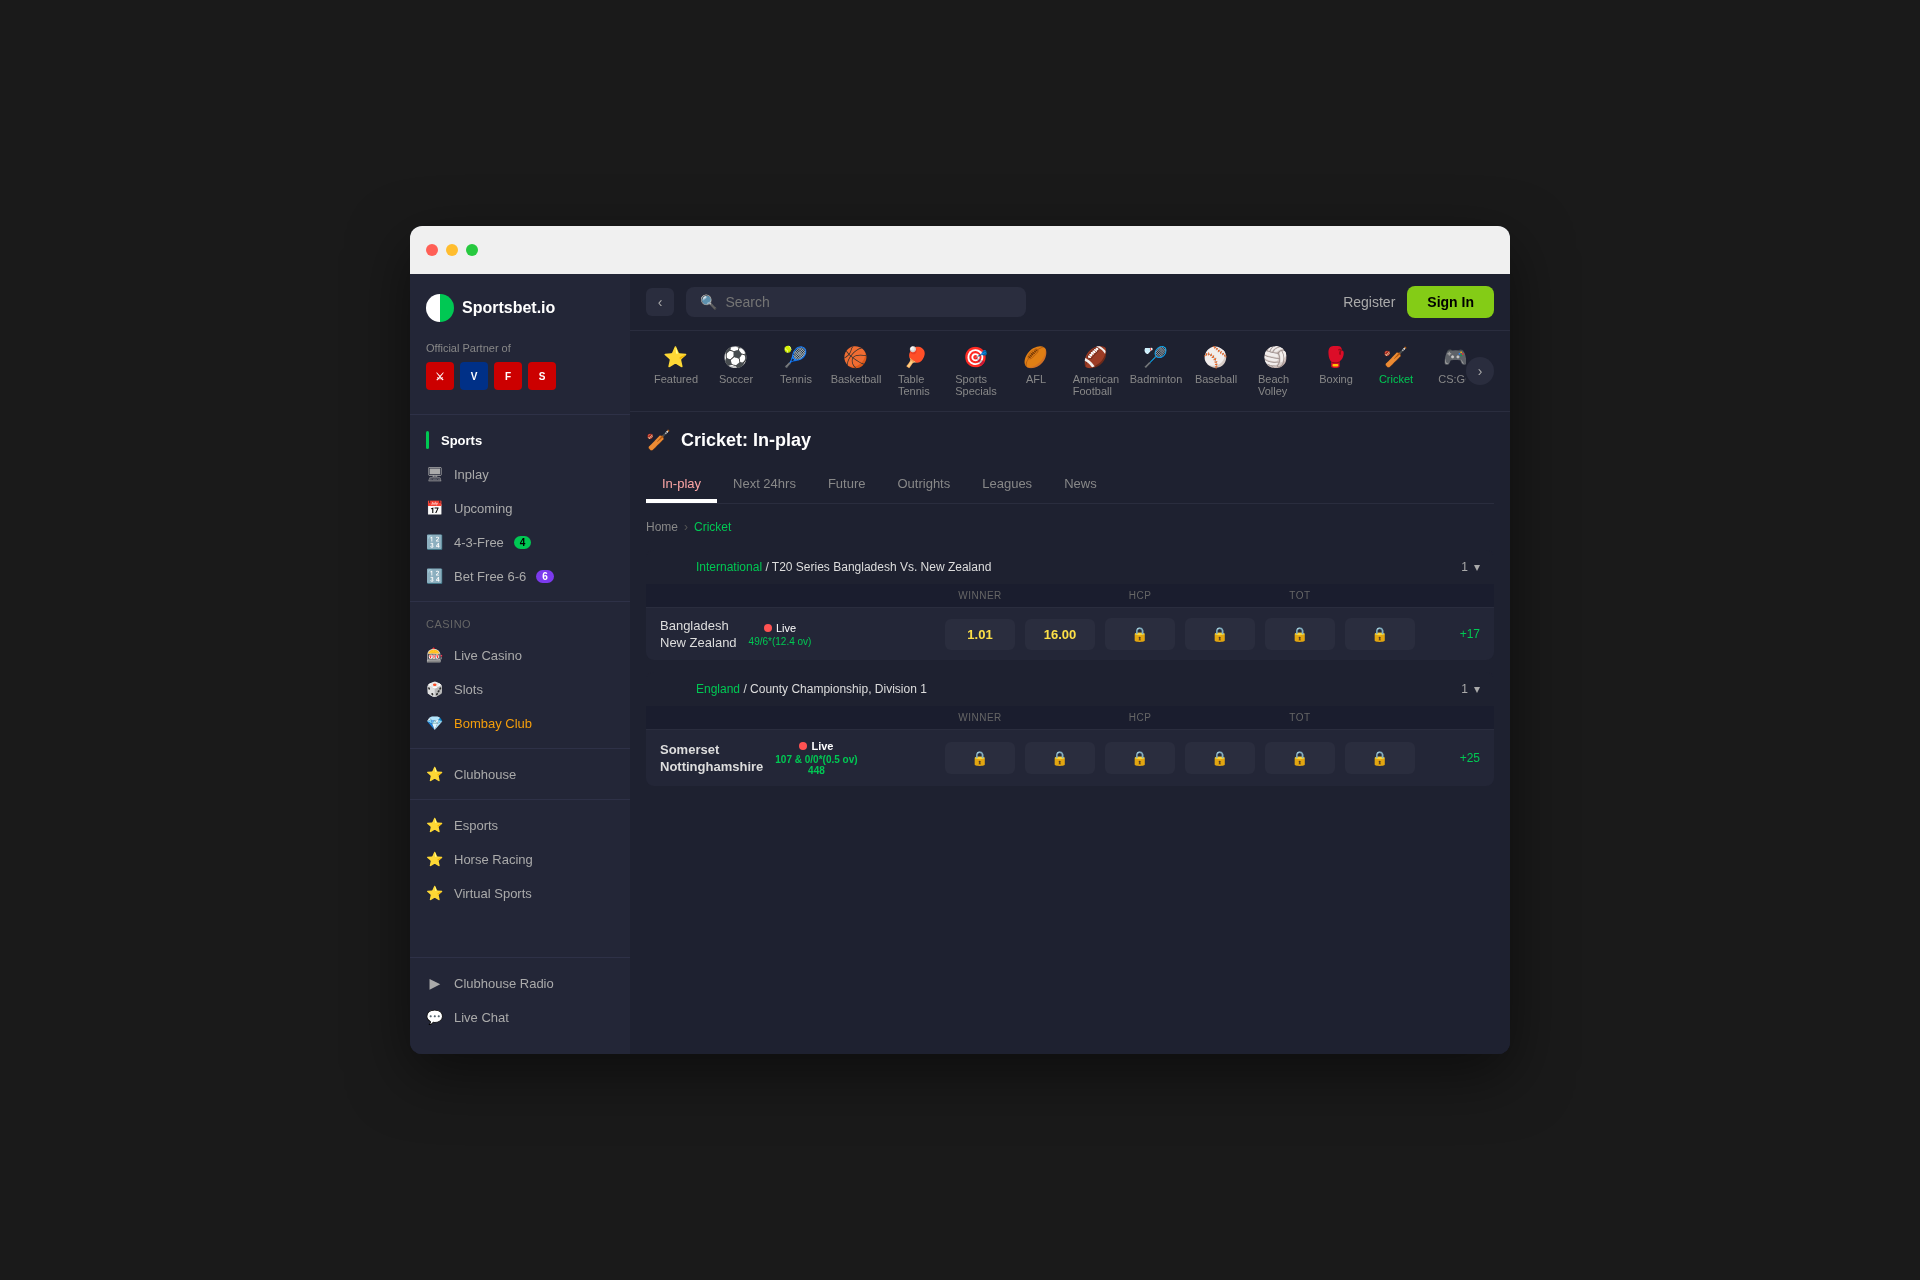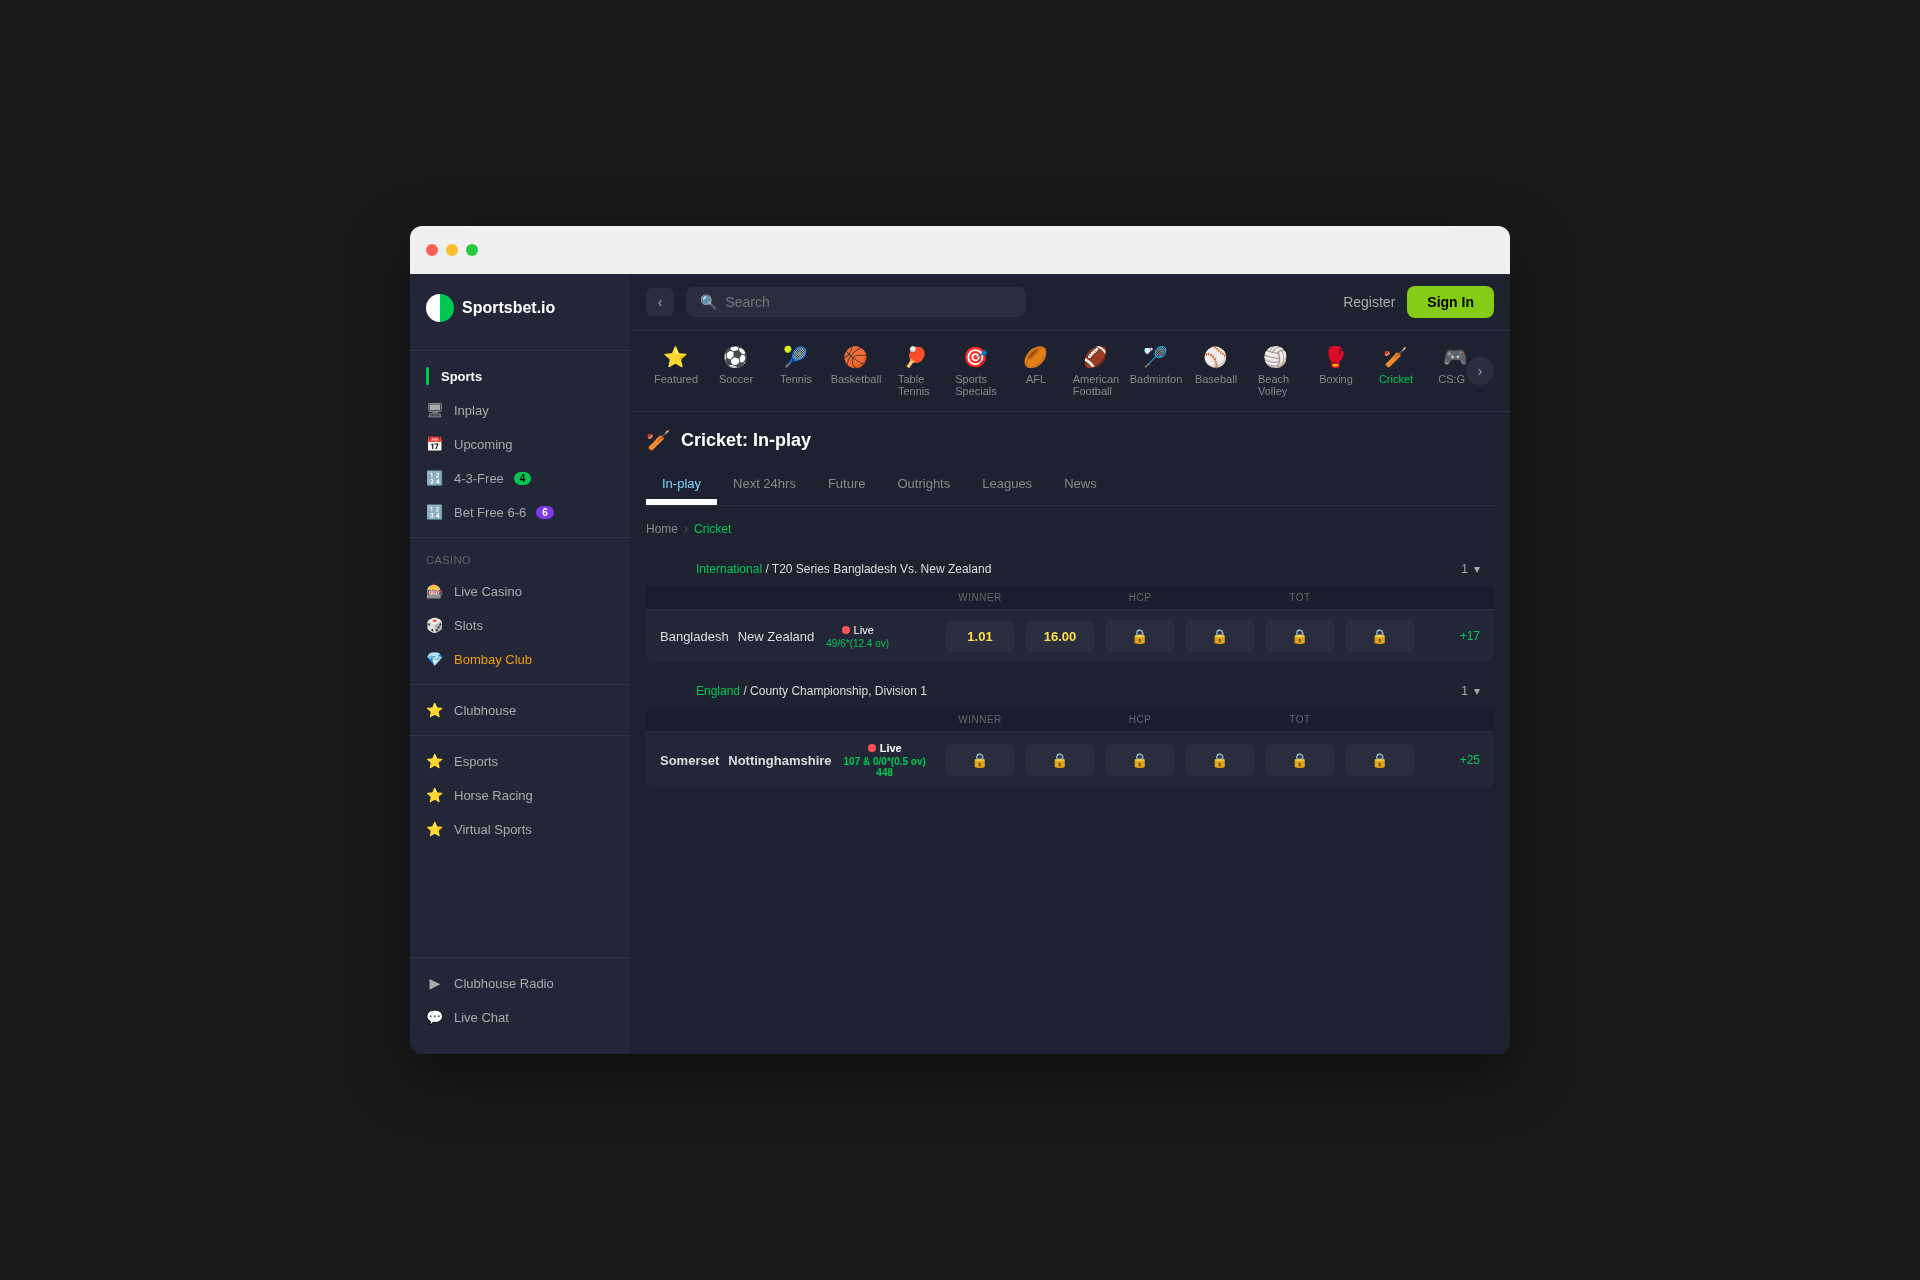--- a/index.html
+++ b/index.html
@@ -287,22 +287,22 @@
       border-bottom: 1px solid #2a2d3e;
     }
     .content-tab {
       padding: 8px 16px;
       color: #888;
       font-size: 13px;
       cursor: pointer;
       border-bottom: 2px solid transparent;
     }
     .content-tab.active {
-      color: #7dd3fc;
-      border-bottom: 6px solid #ffffff;
+      color: #fca5a5;
+      border-bottom: 4px solid #ffffff;
     }
 
     .breadcrumb {
       display: flex;
       align-items: center;
       gap: 6px;
       margin-bottom: 16px;
       color: #888;
       font-size: 12px;
     }
@@ -354,22 +354,22 @@
 
     .match-row {
       display: grid;
       grid-template-columns: 1fr 80px 80px 80px 80px 80px 80px 60px;
       padding: 10px 14px;
       align-items: center;
       border-top: 1px solid #2a2d3e;
     }
     .match-teams {
       display: flex;
-      flex-direction: row;
-      gap: 9px;
+      flex-direction: column;
+      gap: 2px;
     }
     .team-name {
       color: #ddd;
       font-size: 13px;
     }
     .live-indicator {
       display: flex;
       align-items: center;
       gap: 4px;
       font-size: 11px;
@@ -438,20 +438,29 @@
   </div>
 
   <div class="app-container">
 
     <div class="sidebar">
       <div class="logo-area">
         <div class="logo-icon"></div>
         <span class="logo-text">Sportsbet.io</span>
       </div>
 
+      <div class="partner-section">
+        <div class="partner-label">Official Partner of</div>
+        <div class="partner-logos">
+          <div class="partner-logo p1">⚔</div>
+          <div class="partner-logo p2">V</div>
+          <div class="partner-logo p3">F</div>
+          <div class="partner-logo p4">S</div>
+        </div>
+      </div>
 
       <div class="sidebar-divider"></div>
 
       <div class="sidebar-section-header">
         <span class="active-bar"></span>
         <span>Sports</span>
       </div>
 
       <div class="sidebar-item">
         <span class="item-icon">🖥</span>

